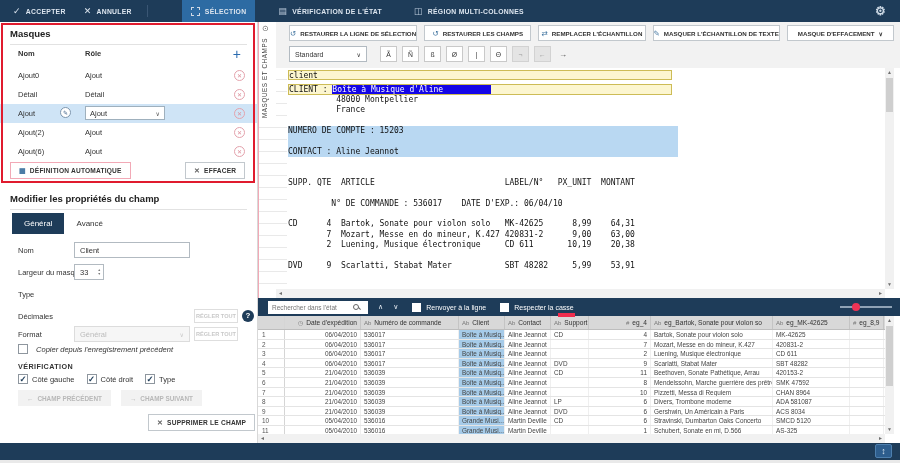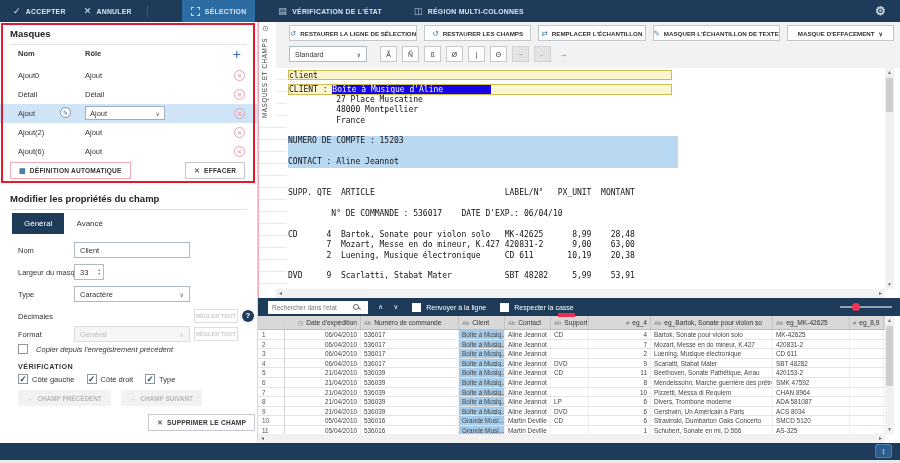--- a/index.html
+++ b/index.html
@@ -236,24 +236,20 @@
       <span class="spinner">
         <span class="spin-val">33</span>
         <span class="spin-ar">
             <span>▲</span>
             <span>▼</span>
           </span>
       </span>
     </div>
     <div class="frow" style="top:264px">
       <span class="flabel">Type</span>
-      <span class="fselect">
-        <span class="fs-val">Caractère</span>
-        <span class="chev">∨</span>
-      </span>
     </div>
     <div class="frow" style="top:286px">
       <span class="flabel">Décimales</span>
       <span class="regler">RÉGLER TOUT</span>
       <span class="help">?</span>
     </div>
     <div class="frow" style="top:304px">
       <span class="flabel">Format</span>
       <span class="fselect dis">
         <span class="fs-val">Général</span>
@@ -343,34 +339,33 @@
 
   <div class="pink-line"></div>
   <div class="doc-gutter"></div>
   <div class="side-strip">
     <span class="pin">⊙</span>
     <span class="vtext">MASQUES ET CHAMPS</span>
   </div>
   <div class="doc" id="doc-lines">
       <div class="doc-line band-yellow" style="margin-bottom: 4px;">client</div>
       <div class="doc-line band-yellow"><span class="dpre">CLIENT : </span><span class="dsel">Boîte à Musique d'Aline          </span></div>
-      <div class="doc-line">          27 Place Muscatine</div>
       <div class="doc-line">          48000 Montpellier</div>
       <div class="doc-line">          France</div>
       <div class="doc-line">&nbsp;</div>
       <div class="doc-line band-blue">NUMERO DE COMPTE : 15203</div>
       <div class="doc-line band-blue">&nbsp;</div>
       <div class="doc-line band-blue">CONTACT : Aline Jeannot</div>
       <div class="doc-line">&nbsp;</div>
       <div class="doc-line">&nbsp;</div>
       <div class="doc-line">SUPP. QTE  ARTICLE                           LABEL/N°   PX_UNIT  MONTANT</div>
       <div class="doc-line">&nbsp;</div>
       <div class="doc-line">         N° DE COMMANDE : 536017    DATE D'EXP.: 06/04/10</div>
       <div class="doc-line">&nbsp;</div>
-      <div class="doc-line">CD      4  Bartok, Sonate pour violon solo   MK-42625      8,99    28,48</div>
+      <div class="doc-line">CD      4  Bartok, Sonate pour violon solo   MK-42625      8,99    64,31</div>
       <div class="doc-line">        7  Mozart, Messe en do mineur, K.427 420831-2      9,00    63,00</div>
       <div class="doc-line">        2  Luening, Musique électronique     CD 611       10,19    20,38</div>
       <div class="doc-line">&nbsp;</div>
       <div class="doc-line">DVD     9  Scarlatti, Stabat Mater           SBT 48282     5,99    53,91</div>
     </div>
   <div class="doc-vscroll">
     <span class="sc-ar" style="top:0">▲</span>
     <span class="thumb-v" style="top:10px;height:34px"></span>
     <span class="sc-ar" style="bottom:0">▼</span>
   </div>

